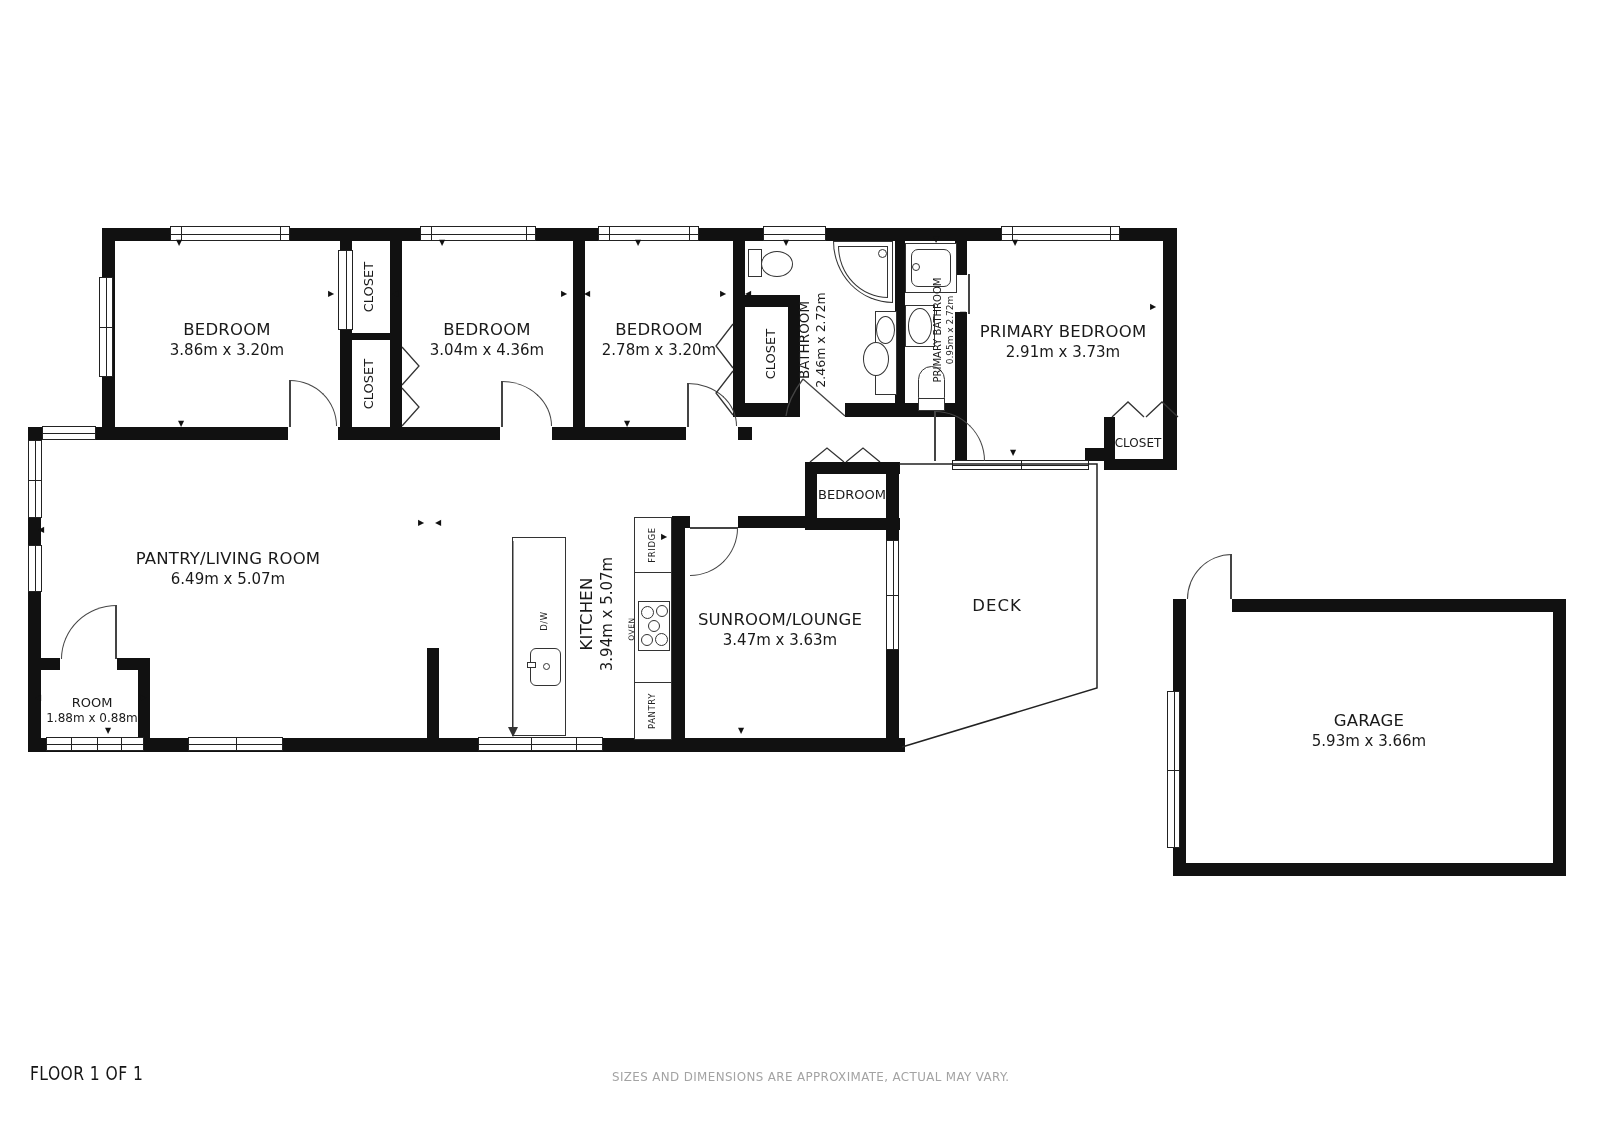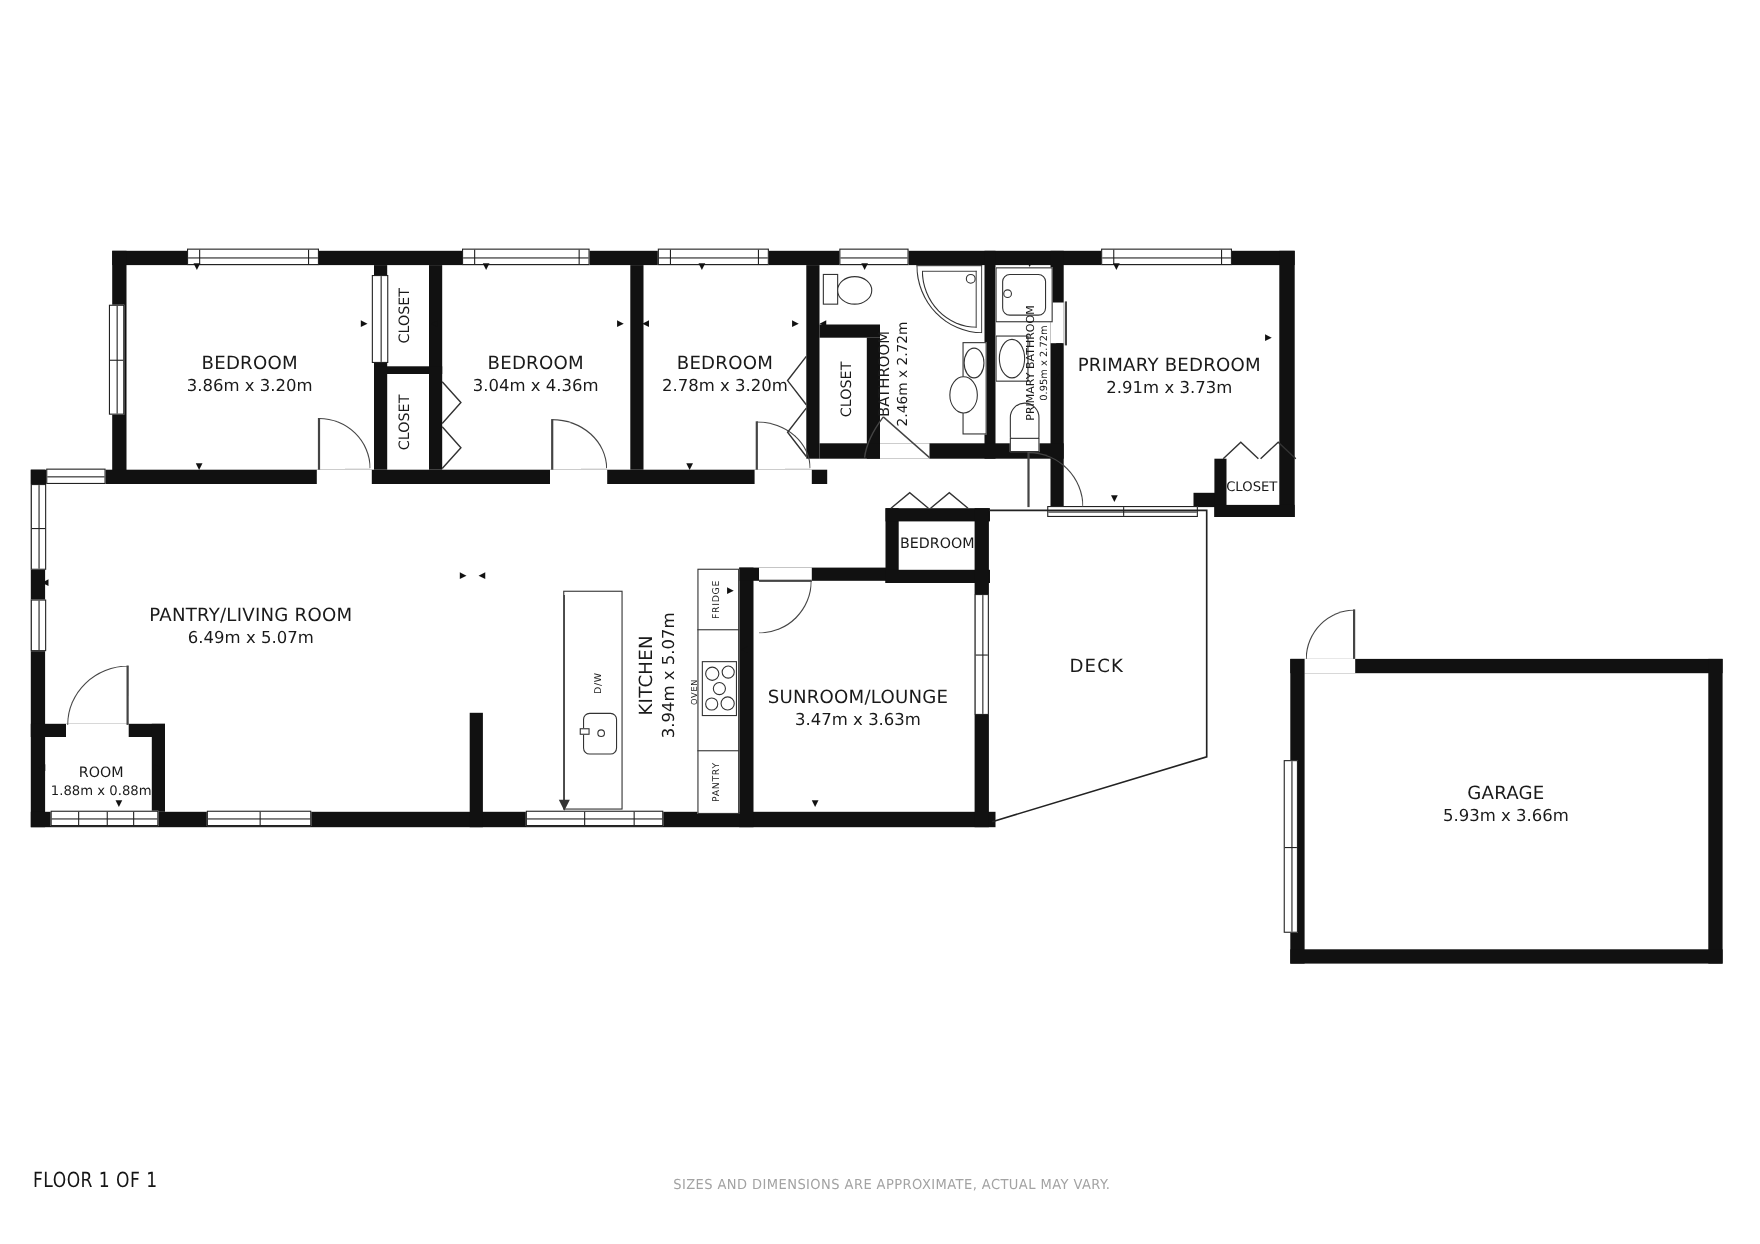--- a/index.html
+++ b/index.html
@@ -205,21 +205,21 @@
     <div class="rdims">2.78m x 3.20m</div>
   </div>
   <div class="lbl" style="left:1063px;top:342px;">
     <div class="rname">PRIMARY BEDROOM</div>
     <div class="rdims">2.91m x 3.73m</div>
   </div>
   <div class="lbl" style="left:228px;top:569px;">
     <div class="rname">PANTRY/LIVING ROOM</div>
     <div class="rdims">6.49m x 5.07m</div>
   </div>
-  <div class="lbl" style="left:780px;top:644px;">
+  <div class="lbl" style="left:780px;top:630px;">
     <div class="rname">SUNROOM/LOUNGE</div>
     <div class="rdims">3.47m x 3.63m</div>
   </div>
   <div class="lbl" style="left:92px;top:711px;">
     <div class="small">ROOM</div>
     <div class="tiny">1.88m x 0.88m</div>
   </div>
   <div class="lbl" style="left:1369px;top:731px;">
     <div class="rname">GARAGE</div>
     <div class="rdims">5.93m x 3.66m</div>

